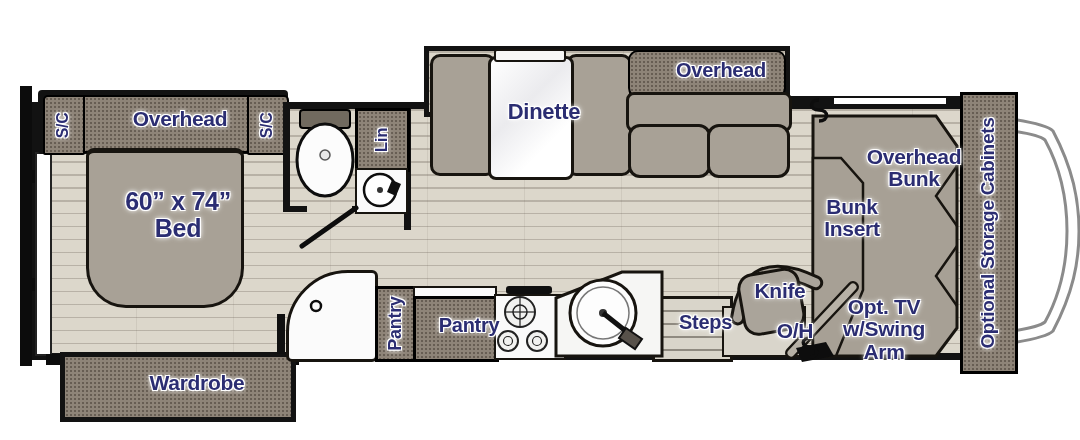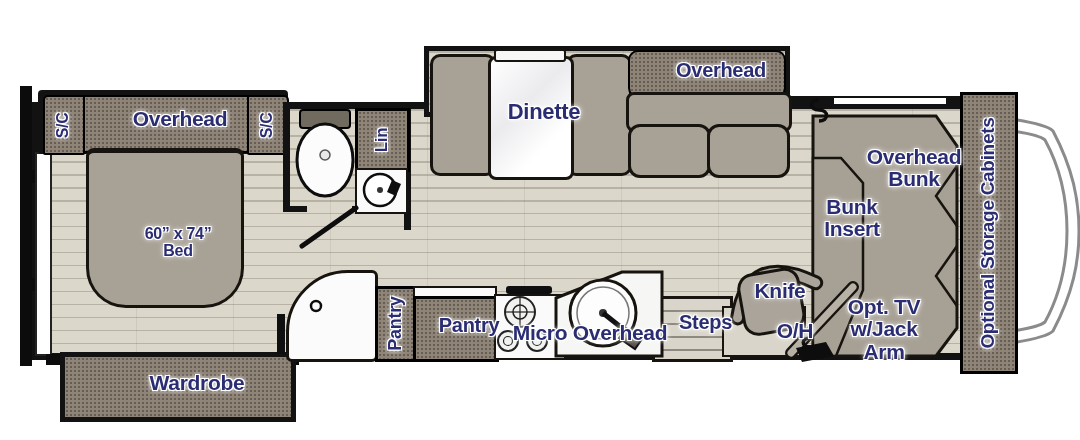--- a/index.html
+++ b/index.html
@@ -37,21 +37,21 @@
   
   [data-name=main-floor]{left:32px;top:102px;width:966px;height:244px;border:7px solid #121212;z-index:1;}
 
   
   [data-name=bedroom-slideout]{left:38px;top:90px;width:250px;height:64px;background:#121212;border-radius:4px;z-index:2;}
   [data-name=cabinet-sc-left]{left:43px;top:95px;width:38px;height:56px;border:2.5px solid #000;border-radius:5px 2px 2px 2px;z-index:3;}
   [data-name=cabinet-overhead]{left:83px;top:95px;width:162px;height:54px;border:2.5px solid #000;z-index:3;}
   [data-name=cabinet-sc-right]{left:247px;top:95px;width:38px;height:56px;border:2.5px solid #000;border-radius:2px 5px 2px 2px;z-index:3;}
   [data-name=bedroom-overhead-label]{left:83px;top:108px;width:162px;height:24px;font-size:21px;}
   [data-name=bed]{left:86px;top:148px;width:152px;height:152px;background:#a8a196;border:3px solid #17140f;border-top-width:5px;border-radius:8px 8px 40px 40px;z-index:3;}
-  [data-name=bed-label]{left:86px;top:188px;width:152px;height:48px;font-size:16px;margin-top:38px;}
+  [data-name=bed-label]{left:86px;top:188px;width:152px;height:48px;font-size:25px;}
 
   
   [data-name=bath-wall-left]{left:283px;top:102px;width:7px;height:110px;z-index:3;}
   [data-name=bath-wall-right]{left:404px;top:102px;width:7px;height:128px;z-index:3;}
   [data-name=bath-wall-bottom-a]{left:283px;top:206px;width:24px;height:6px;z-index:3;}
   [data-name=bath-wall-bottom-b]{left:352px;top:206px;width:59px;height:6px;z-index:3;}
   [data-name=linen-cabinet]{left:355px;top:108px;width:49px;height:58px;border:3px solid #000;z-index:3;}
   [data-name=linen-label]{font-size:17px;}
   [data-name=sink-counter]{left:355px;top:168px;width:49px;height:42px;border:2.5px solid #17140f;z-index:3;}
 
@@ -162,29 +162,28 @@
   <div class="abs" data-name="shower"></div>
   <div class="abs" data-name="shower-valve"></div>
   <div class="abs taupe flexc" data-name="pantry-cabinet">
     <span class="lbl-v" data-name="pantry-label">Pantry</span>
   </div>
   <div class="abs whitefix" data-name="kitchen-counter-strip"></div>
   <div class="abs taupe" data-name="refrigerator"></div>
   <div class="lbl" data-name="refrig-label">Pantry</div>
   <div class="abs whitefix" data-name="stove"></div>
   <div class="abs" data-name="stove-handle"></div>
-  <div class="lbl" data-name="micro-overhead-label">Micro Overhead</div>
   <div class="abs" data-name="steps"></div>
   <div class="lbl" data-name="steps-label">Steps</div>
 
   <div class="abs" data-name="chair-overhead-console"></div>
   <div class="lbl" data-name="chair-oh-label">O/H</div>
   <div class="lbl" data-name="chair-label">Knife</div>
   <div class="lbl" data-name="tv-label">Opt. TV
-w/Jack
+w/Swing
 Arm</div>
 
   <div class="abs wall" data-name="front-wall-right"></div>
   <div class="abs" data-name="front-wall-window"></div>
   <div class="abs taupe flexc" data-name="storage-cabinets">
     <span class="lbl-v" data-name="storage-label">Optional Storage Cabinets</span>
   </div>
 
   <svg width="1080" height="440" style="z-index:4" data-name="fixture-overlay">
 

